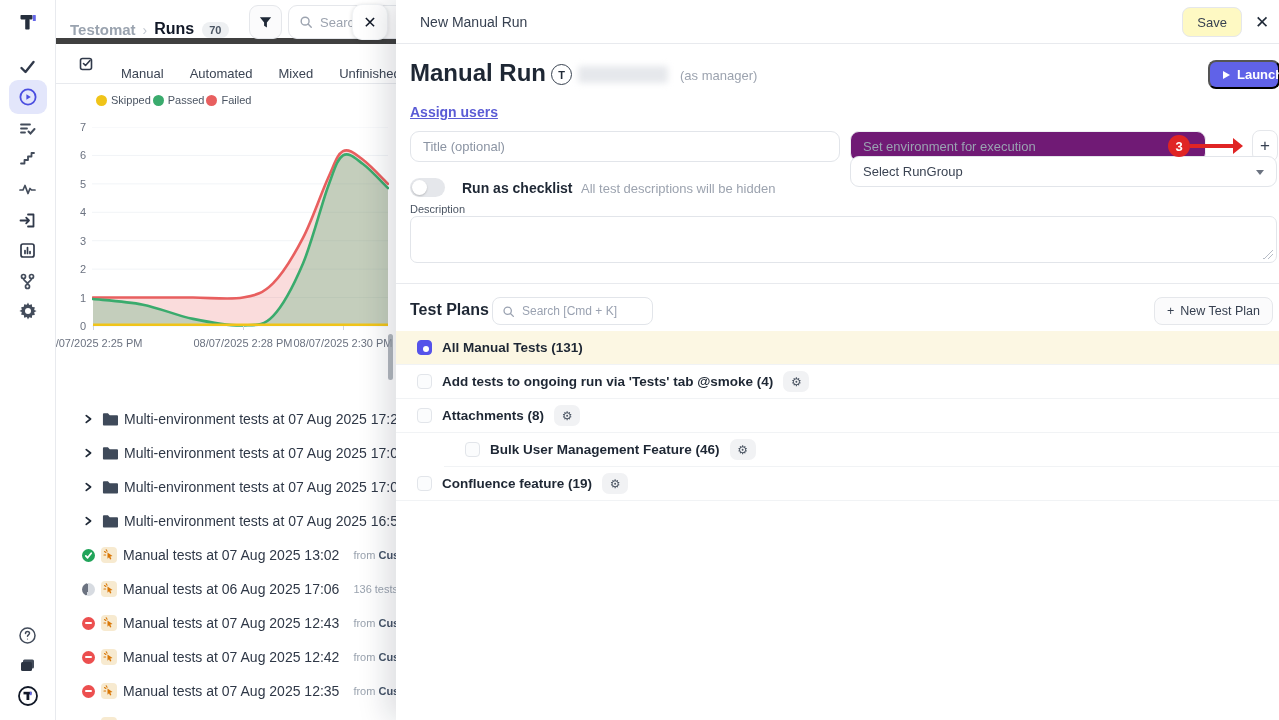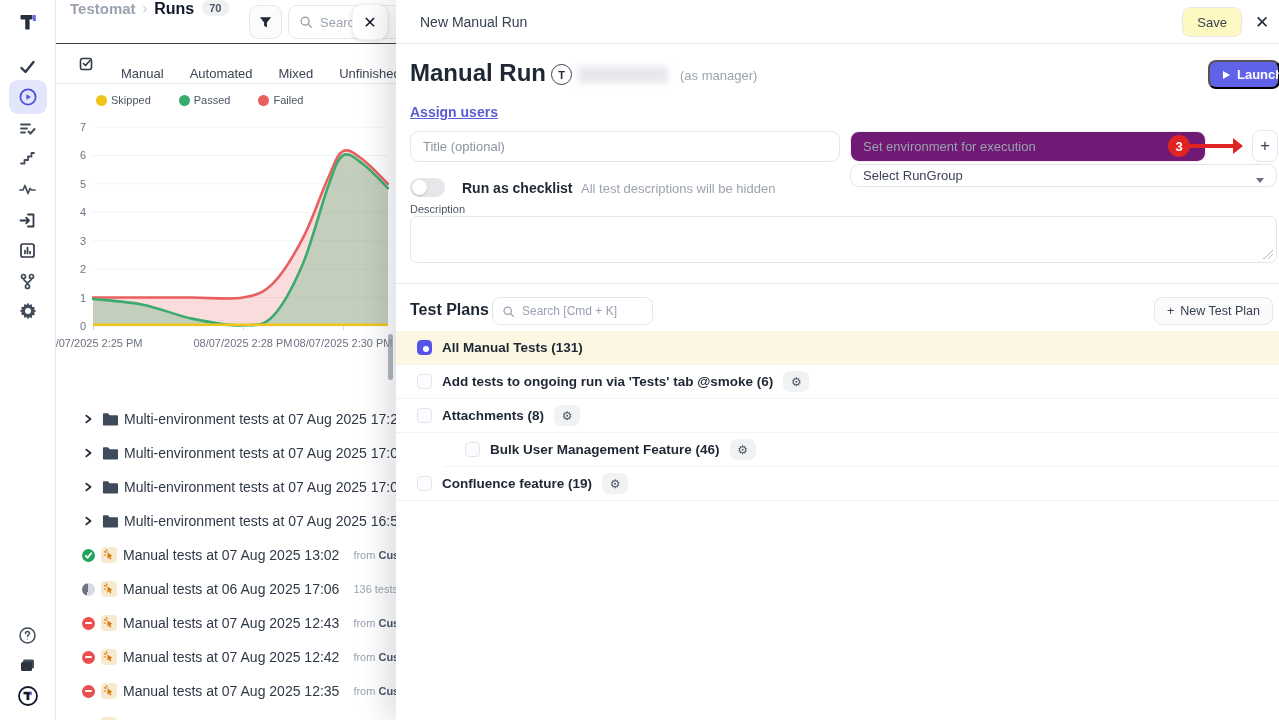--- a/index.html
+++ b/index.html
@@ -9,22 +9,22 @@
   
   .sidebar { position:absolute; left:0; top:0; width:56px; height:720px; background:#fff;
     border-right:1px solid #e8eaee; z-index:20; }
   .sb-icon { position:absolute; left:50%; transform:translate(-50%,-50%); width:38px; height:34px;
     display:flex; align-items:center; justify-content:center; border-radius:9px; color:#434c5b; }
   .sb-icon.active { background:#e3e6fb; color:#4b4ee0; }
   .sb-icon svg { display:block; }
 
   
   .left { position:absolute; left:56px; top:0; width:340px; height:720px; overflow:hidden; background:#fff; }
-  .topbar { position:absolute; left:0; top:0; width:340px; height:44px; display:flex; align-items:flex-start;
-    padding-left:14px; border-bottom:1px solid #404040; }
+  .topbar { position:absolute; left:0; top:0; width:340px; height:44px; display:flex; align-items:flex-end;
+    padding-left:14px; border-bottom:6px solid #404040; }
   .crumb-proj { color:#9aa3af; font-weight:700; font-size:15px; }
   .crumb-sep { color:#c2c8d0; margin:0 7px; font-size:14px; }
   .crumb-page { color:#111827; font-weight:700; font-size:16px; }
   .crumb-badge { background:#eef0f2; color:#4b5563; font-size:11px; font-weight:600; border-radius:9px;
     padding:2px 7px; margin-left:8px; }
   .filter-btn { position:absolute; left:193px; top:5px; width:33px; height:34px; border:1px solid #e5e7eb;
     border-radius:9px; background:#fbfbfc; display:flex; align-items:center; justify-content:center; }
   .search-box { position:absolute; left:232px; top:5px; width:160px; height:34px; border:1px solid #e5e7eb;
     border-radius:9px; background:#fff; display:flex; align-items:center; padding-left:10px; gap:7px; }
   .search-box .ph { color:#9ca3af; font-size:13px; }
@@ -32,21 +32,21 @@
     border-radius:10px; border:1px solid #f1f3f5; box-shadow:0 1px 4px rgba(0,0,0,.14);
     display:flex; align-items:center; justify-content:center; z-index:5; font-size:16px; color:#111827; }
 
   .tabrow { position:absolute; left:0; top:44px; width:340px; height:40px; display:flex; align-items:center;
     gap:26px; padding-left:22px; border-bottom:1px solid #e8eaee; }
   .tab { font-size:13px; color:#3b4453; font-weight:500;margin-top:20px; }
   .tab-selecticon { color:#30394a; display:flex; }
 
   
   .chart { position:absolute; left:0; top:84px; width:340px; height:272px; background:#fff; overflow:hidden; }
-  .legend { position:absolute; left:40px; top:10px; display:flex; gap:28px; align-items:center; }
+  .legend { position:absolute; left:40px; top:10px; display:flex; gap:2px; align-items:center; }
   .legend-item { display:flex; align-items:center; gap:4px; font-size:11px; color:#4b5563; }
   .legend-dot { width:11px; height:11px; border-radius:50%; }
   .ylab { position:absolute; width:26px; text-align:right; font-size:11px; color:#6b7280; left:4px; }
   .xlab { position:absolute; top:253px; font-size:11px; color:#6b7280; white-space:nowrap; transform:translateX(-50%); }
   .xtick { position:absolute; top:242px; width:1px; height:4px; background:#d1d5db; }
   #plot { position:absolute; left:36px; top:43px; }
   .list-scrollbar { position:absolute; left:332px; top:334px; width:5px; height:46px; background:#9aa1aa;
     border-radius:3px; opacity:.75; }
 
   
@@ -103,21 +103,21 @@
   .plus-btn { position:absolute; left:856px; top:130px; width:26px; height:32px; border:1px solid #e5e7eb;
     border-radius:8px; background:#fff; display:flex; align-items:center; justify-content:center;
     font-size:17px; color:#374151; }
 
   .toggle { position:absolute; left:14px; top:178px; width:35px; height:19px; background:#e5e7eb;
     border-radius:10px; }
   .toggle::after { content:""; position:absolute; left:2px; top:2px; width:15px; height:15px; background:#fff;
     border-radius:50%; box-shadow:0 1px 2px rgba(0,0,0,.2); }
   .chk-label { position:absolute; left:66px; top:180px; font-size:14px; font-weight:700; color:#1e2734; }
   .chk-hint { position:absolute; left:185px; top:181px; font-size:13px; color:#9ca3af; }
-  .rungroup { position:absolute; left:454px; top:164px; width:427px; height:23px; color:#3b4453; }
+  .rungroup { position:absolute; left:454px; top:156px; width:427px; height:31px; color:#3b4453; }
   .rungroup .caret { position:absolute; right:12px; top:13px; width:0; height:0; border-top:5px solid #6b7280;
     border-left:4px solid transparent; border-right:4px solid transparent; }
   .desc-label { position:absolute; left:14px; top:203px; font-size:11px; color:#4b5563; }
   .desc-area { position:absolute; left:14px; top:216px; width:867px; height:47px; border:1px solid #e2e5ea;
     border-radius:7px; background:#fff; }
   .resize-grip { position:absolute; right:3px; bottom:3px; width:10px; height:10px;
     background:linear-gradient(135deg, transparent 0 50%, #b6bcc6 50% 57%, transparent 57% 72%, #b6bcc6 72% 79%, transparent 79%); }
 
   .divider { position:absolute; left:0; top:283px; width:883px; border-top:1px solid #e8eaee; }
   .tp-heading { position:absolute; left:14px; top:301px; font-size:16px; font-weight:700; color:#1e2734; }
@@ -483,21 +483,21 @@
     <span>New Test Plan</span>
   </button>
 
   <div id="plan-rows">
       <div class="plan-row selected" style="top: 331px;">
         <span class="plan-check on"></span>
         <span class="plan-label">All Manual Tests (131)</span>
       </div>
       <div class="plan-row" style="top: 365px;">
         <span class="plan-check"></span>
-        <span class="plan-label">Add tests to ongoing run via 'Tests' tab @smoke (6)</span>
+        <span class="plan-label">Add tests to ongoing run via 'Tests' tab @smoke (4)</span>
         <span class="gear-pill">⚙</span>
       </div>
       <div class="plan-row" style="top: 399px;">
         <span class="plan-check"></span>
         <span class="plan-label">Attachments (8)</span>
         <span class="gear-pill">⚙</span>
       </div>
       <div class="plan-row" style="top: 433px; margin-left: 48px;">
         <span class="plan-check"></span>
         <span class="plan-label">Bulk User Management Feature (46)</span>

